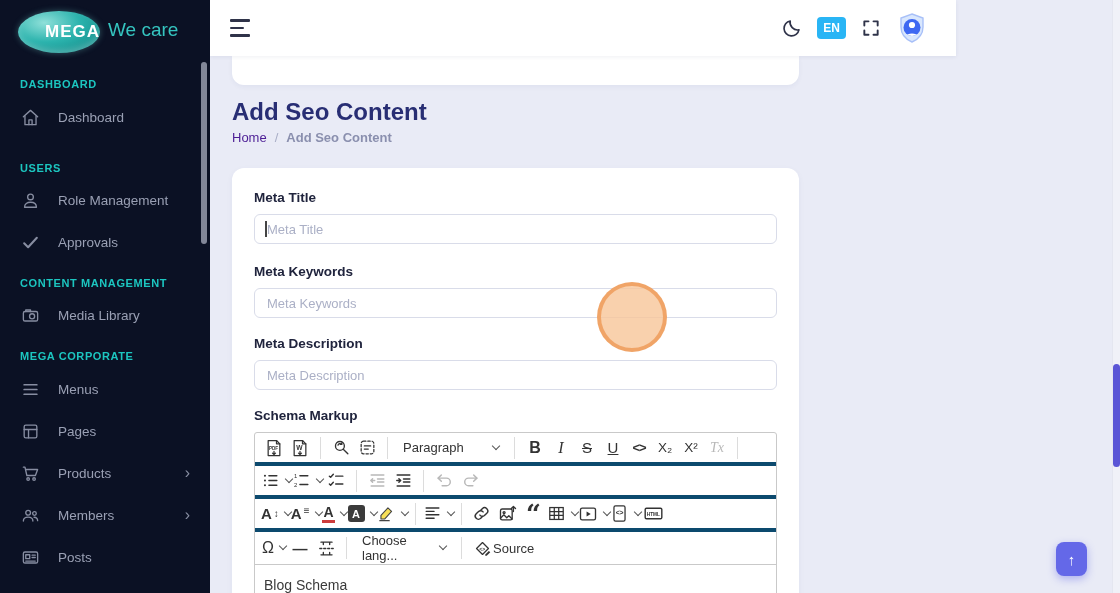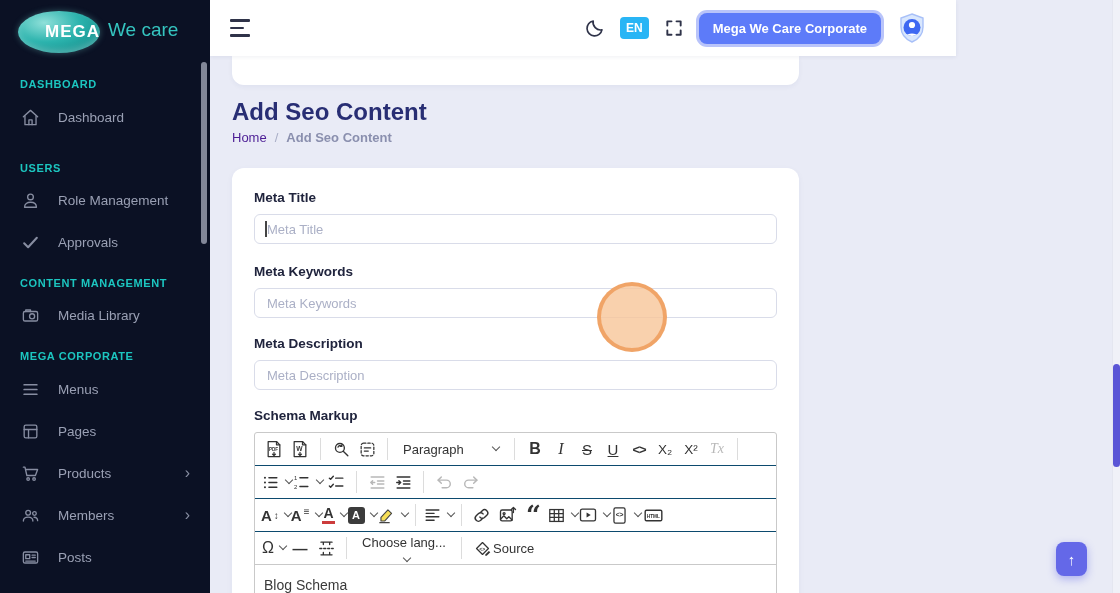--- a/index.html
+++ b/index.html
@@ -49,31 +49,31 @@
   .field-label { font-size:13.5px; font-weight:700; color:#20243d; }
   .input-wrap { position:relative; margin-top:9px; }
   .text-input { width:523px; height:30px; border:1px solid #d9dce9; border-radius:6px; padding:0 12px; font-size:13px; color:#333;
     font-family:"Liberation Sans", sans-serif; background:#fff; outline:none; }
   .text-input::placeholder { color:#abb0c6; }
   .caret-bar { position:absolute; left:11px; top:7px; width:1.5px; height:16px; background:#444; }
   .mt20 { margin-top:20px; } .mt18 { margin-top:18px; }
 
   
   .editor { margin-top:9px; width:523px; border:1px solid #c9c9c9; border-radius:3px; background:#fff; }
-  .tb-row { display:flex; align-items:center; height:33px; padding:0 6px; border-bottom:1px solid #0c4a6e; }
+  .tb-row { display:flex; align-items:center; height:33px; padding:0 6px; border-bottom:4px solid #0c4a6e; }
   .tb-row:nth-child(4) { border-bottom:1px solid #c9c9c9; }
   .tb-btn { display:flex; align-items:center; justify-content:center; min-width:26px; height:26px; color:#333;
     border-radius:3px; cursor:pointer; font-size:14px; gap:1px; }
   .tb-btn.disabled { color:#b8b8b8; cursor:default; }
   .tb-sep { width:1px; height:22px; background:#dcdcdc; margin:0 7px; flex:none; }
   .chev { width:6px; height:6px; border-right:1.6px solid #555; border-bottom:1.6px solid #555;
     transform:rotate(45deg); margin-left:5px; margin-top:-4px; flex:none; }
   .tb-dd { display:flex; align-items:center; justify-content:space-between; height:26px; padding:0 8px; cursor:pointer; color:#333; font-size:13px; }
   .dd-paragraph { width:112px; }
-  .dd-lang { width:100px;flex-direction:column; }
+  .dd-lang { width:100px; }
   .glyph-b { font-weight:800; font-size:16px; }
   .glyph-i { font-style:italic; font-family:"Liberation Serif", serif; font-size:16px; }
   .glyph-s { text-decoration:line-through; font-size:15px; }
   .glyph-u { text-decoration:underline; font-size:15px; }
   .glyph-code { font-size:13px; font-weight:600; letter-spacing:-1px; }
   .glyph-sub, .glyph-sup { font-size:13.5px; }
   .glyph-rf { font-style:italic; font-size:14px; font-family:"Liberation Serif", serif; }
   .glyph-A { font-weight:600; font-size:15px; }
   .glyph-small { font-size:10px; margin-left:1px; }
   .fontcolor-A { font-weight:600; font-size:14px; border-bottom:3px solid #cc3c3c; line-height:15px; padding:0 1px; }
@@ -216,21 +216,20 @@
         <svg width="21" height="21" viewBox="0 0 24 24" fill="none" stroke="#2f3349" stroke-width="1.9" stroke-linecap="round" stroke-linejoin="round">
             <path d="M20.5 13.5A8.6 8.6 0 0 1 10.5 3.4 8.6 8.6 0 1 0 20.5 13.5z"></path>
           </svg>
       </span>
       <span class="lang-badge">EN</span>
       <span class="icon-btn">
         <svg width="20" height="20" viewBox="0 0 24 24" fill="none" stroke="#2f3349" stroke-width="2.3" stroke-linecap="round" stroke-linejoin="round">
             <path d="M4 9V4h5M15 4h5v5M20 15v5h-5M9 20H4v-5"></path>
           </svg>
       </span>
-      <button class="workspace-btn">Mega We Care Corporate</button>
       <span class="avatar">
         <svg width="32" height="32" viewBox="0 0 32 32">
           <path d="M16 2l11 4v9c0 7-4.8 12.3-11 15C9.8 27.3 5 22 5 15V6z" fill="#d9e7fd" stroke="#a8c0f8" stroke-width="1.4"></path>
           <clipPath id="avclip">
               <circle cx="16" cy="15.5" r="8.5"></circle>
             </clipPath>
           <circle cx="16" cy="15.5" r="8.5" fill="#3e68f2"></circle>
           <g clip-path="url(#avclip)">
               <circle cx="16" cy="13" r="3.1" fill="#ffffff"></circle>
               <path d="M9.5 25c0-4.8 13-4.8 13 0z" fill="#ffffff"></path>

